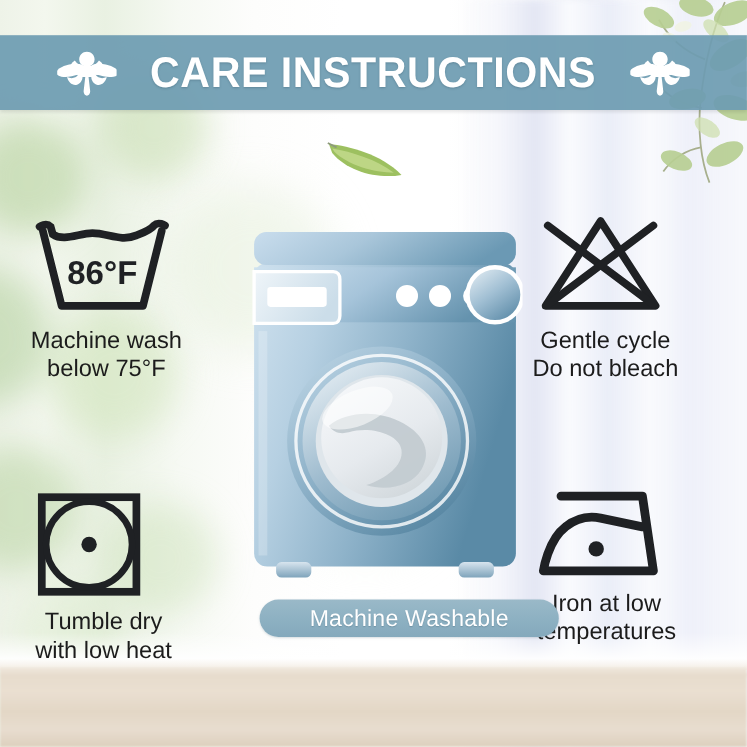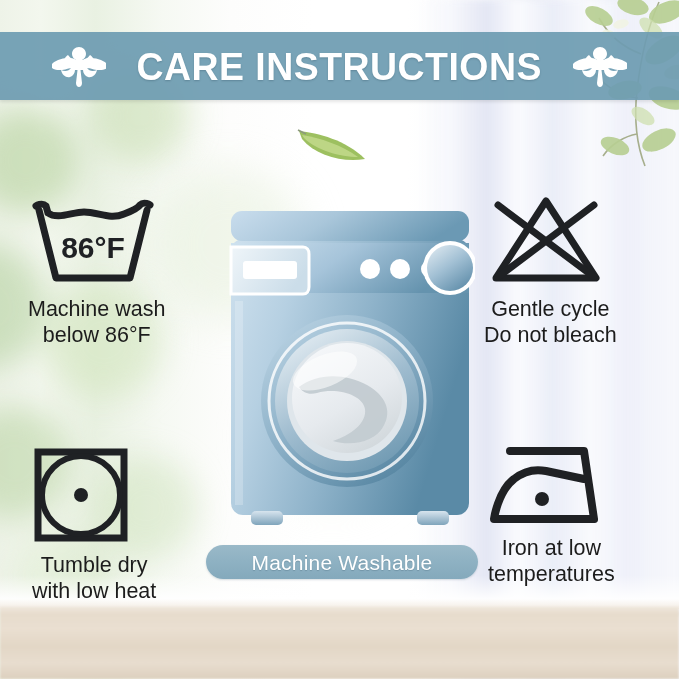--- a/index.html
+++ b/index.html
@@ -165,21 +165,21 @@
   
   .machine {
     position: absolute;
     left: 225px; top: 205px;
     width: 250px; height: 330px;
   }
 
   
   .badge {
     position: absolute;
-    left: 206px; top: 545px;
+    left: 236px; top: 545px;
     width: 272px; height: 34px;
     border-radius: 17px;
     background: linear-gradient(180deg, #9ab9c8 0%, #8fb2c3 45%, #84a9bc 100%);
     display: flex;
     align-items: center;
     justify-content: center;
     box-shadow: 0 1px 2px rgba(90,120,135,0.25);
   }
   .badge-text {
     color: #ffffff;
@@ -258,21 +258,21 @@
     </div>
   </div>
 
   <div class="care-item" id="item-wash">
     <svg class="care-sym" width="130" height="92" viewBox="0 0 130 92">
       <path d="M8 10 C8 10 14 6 18 10 L20 17 C30 24 44 16 56 16 C70 16 82 24 96 18 C104 15 110 12 112 9 C116 5 122 9 122 9" fill="none" stroke="#1f2124" stroke-width="7" stroke-linecap="round"></path>
       <path d="M11 14 L28 82 L102 82 L119 14" fill="none" stroke="#1f2124" stroke-width="7" stroke-linejoin="round" stroke-linecap="round"></path>
       <text x="65" y="62" text-anchor="middle" font-family="Liberation Sans, sans-serif" font-size="30" font-weight="bold" fill="#1f2124">86°F</text>
     </svg>
     <div class="care-label">Machine wash
-below 86°F</div>
+below 75°F</div>
   </div>
 
   <div class="care-item" id="item-dry">
     <svg class="care-sym" width="98" height="98" viewBox="0 0 98 98">
       <rect x="6" y="6" width="86" height="86" fill="none" stroke="#1f2124" stroke-width="7"></rect>
       <circle cx="49" cy="49" r="39" fill="none" stroke="#1f2124" stroke-width="6"></circle>
       <circle cx="49" cy="49" r="7" fill="#1f2124"></circle>
     </svg>
     <div class="care-label">Tumble dry
 with low heat</div>

